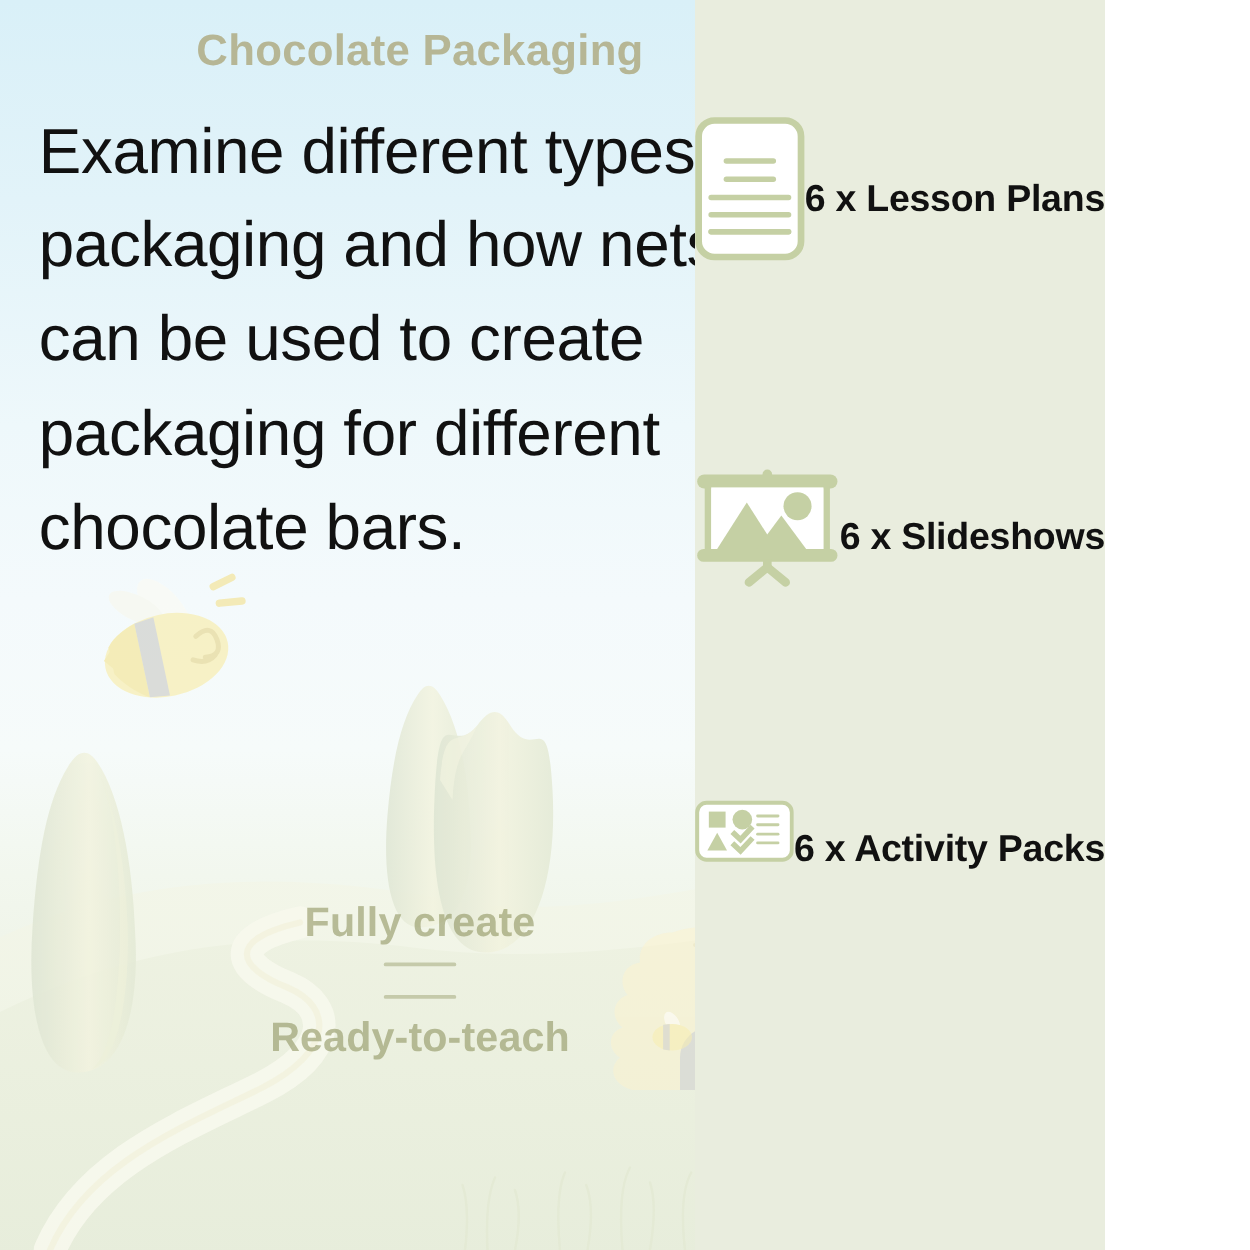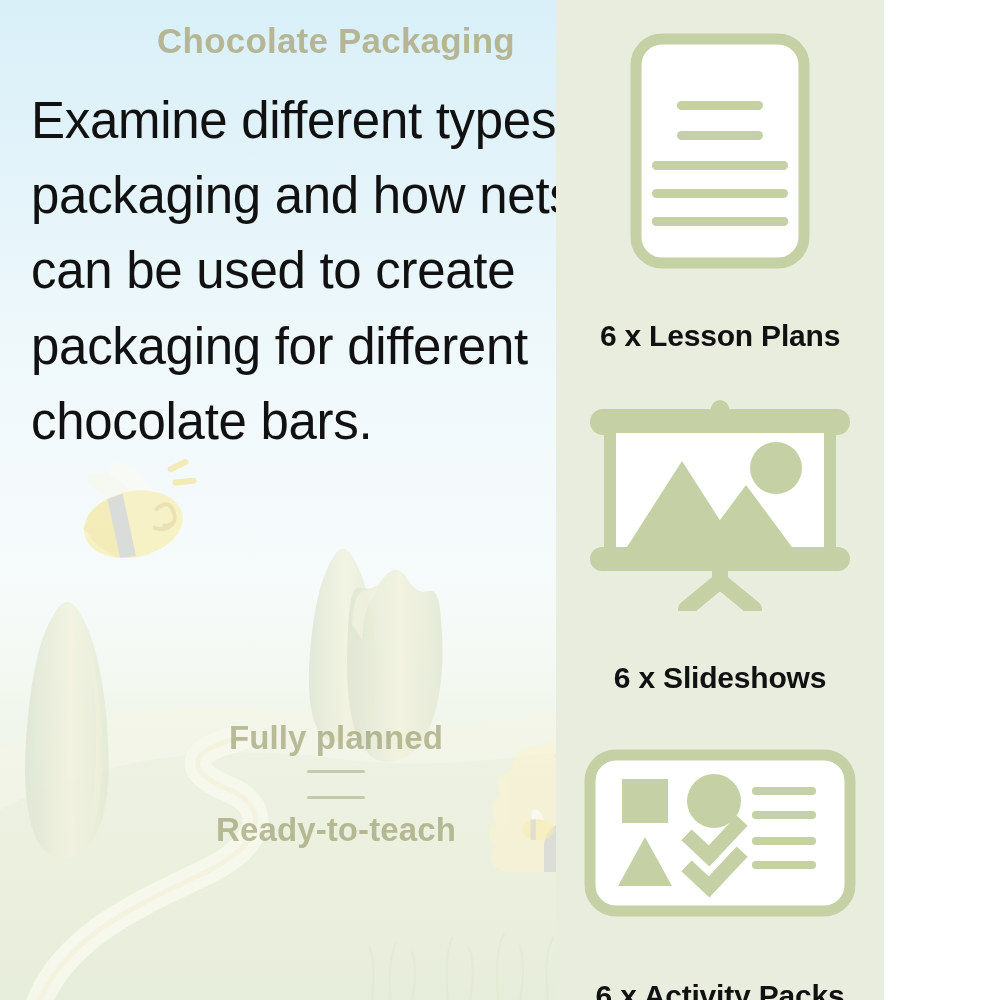--- a/index.html
+++ b/index.html
@@ -113,23 +113,22 @@
     height: 1000px;
     background: #e9edde;
     display: flex;
     flex-direction: column;
     align-items: center;
   }
 
   .feature {
     width: 328px;
     display: flex;
-    flex-direction: column;
+    flex-direction: row;
     align-items: center;
-    gap: 32px;
   }
   .feature-icon {
     display: block;
   }
   .feature-label {
     font-size: 30px;
     font-weight: bold;
     color: #111111;
     letter-spacing: -0.2px;
     text-align: center;
@@ -241,21 +240,21 @@
         <path d="M 652 1000 q -5 -46 5 -66"></path>
       </g>
     </svg>
 
     <div class="left-content">
       <div class="title">Chocolate Packaging</div>
 
       <div class="headline">Examine different types of packaging and how nets can be used to create packaging for different chocolate bars.</div>
 
       <div class="taglines">
-        <div class="tagline">Fully planned</div>
+        <div class="tagline">Fully create</div>
         <div class="tag-div"></div>
         <div class="tag-div"></div>
         <div class="tagline">Ready-to-teach</div>
       </div>
     </div>
   </div>
 
   <div class="right-panel">
 
     <div class="feature" id="feature-0">

